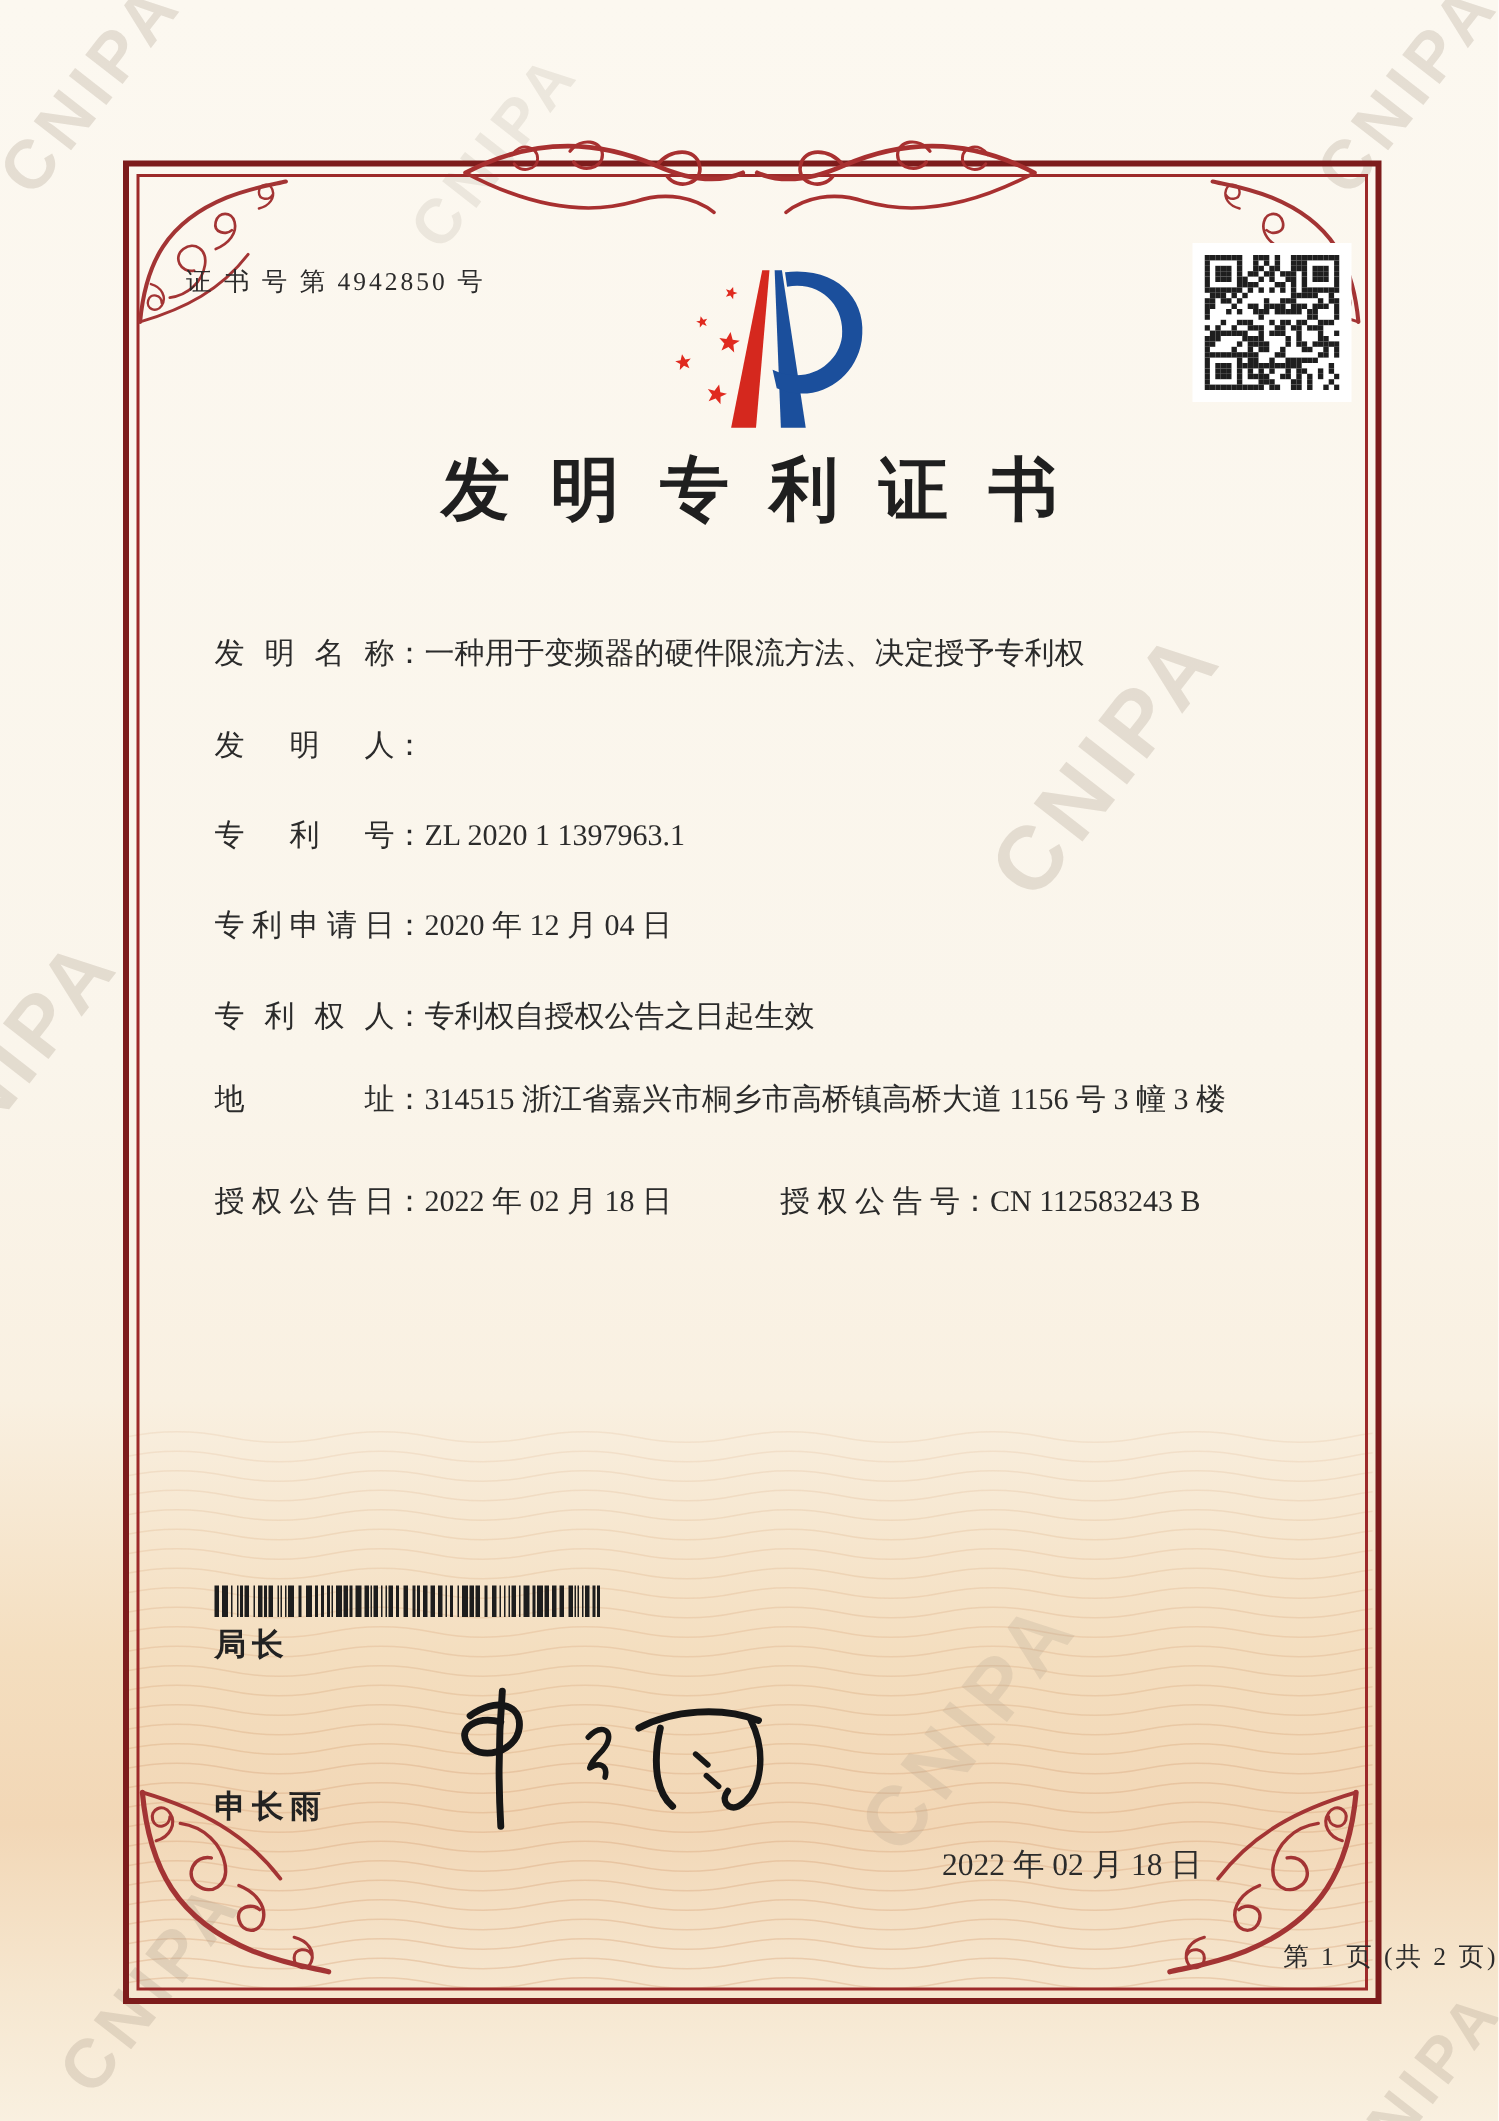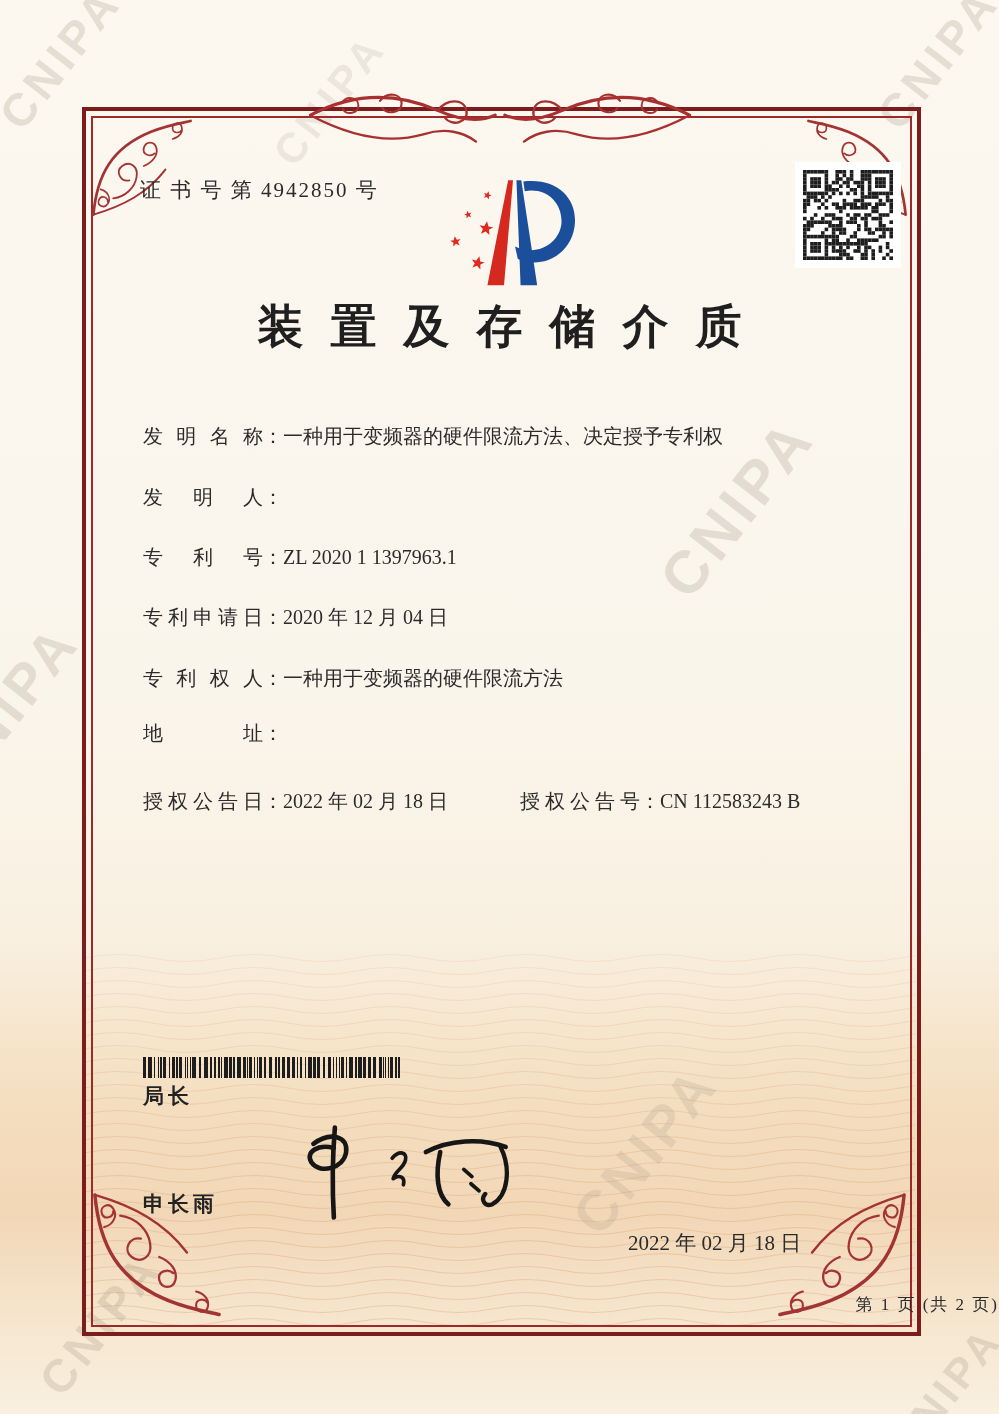--- a/index.html
+++ b/index.html
@@ -7,21 +7,21 @@
     background:linear-gradient(180deg,#fcf8f0 0%,#faf5eb 50%,#f9f0e1 66%,#f4debf 78%,#f2d7b6 86%,#f6e7d0 94%,#f9f0e0 100%);
     font-family:"Liberation Serif","DejaVu Serif",serif;color:#2b2b2b;}
   .abs{position:absolute;}
   
   .wm{position:absolute;font-family:"Liberation Sans","DejaVu Sans",sans-serif;font-weight:700;
       color:rgba(168,155,138,0.28);letter-spacing:5px;transform:translate(-50%,-50%) rotate(-52deg);white-space:nowrap;}
   
   .frame-outer{position:absolute;left:82px;top:107px;width:831px;height:1221px;border:4px solid #7d1c1c;}
   .frame-inner{position:absolute;left:5px;top:5px;right:5px;bottom:5px;border:2px solid #9d2a2a;}
   
-  .cert-no{position:absolute;left:140px;top:176px;font-size:21px;letter-spacing:2px;white-space:pre;}
+  .cert-no{position:absolute;left:124px;top:176px;font-size:17px;letter-spacing:2px;white-space:pre;}
   .qr-box{position:absolute;left:795px;top:162px;width:106px;height:106px;background:#fff;}
   .title{position:absolute;left:0;top:296px;width:100%;text-align:center;font-size:46px;font-weight:700;
          letter-spacing:27px;text-indent:27px;color:#1f1f1f;}
   
   .row{position:absolute;left:143px;display:flex;align-items:flex-start;width:732px;font-size:20px;line-height:32px;}
   .flabel{flex:0 0 120px;display:flex;justify-content:space-between;white-space:pre;}
   .colon{flex:0 0 auto;}
   .fvalue{flex:1;min-width:0;}
   .pair{display:flex;white-space:nowrap;font-size:20px;line-height:32px;}
   
@@ -469,21 +469,21 @@
         <rect x="0" y="24" width="1" height="1" fill="#1e1e1e"></rect>
         <rect x="1" y="24" width="1" height="1" fill="#1e1e1e"></rect>
         <rect x="2" y="24" width="1" height="1" fill="#1e1e1e"></rect>
         <rect x="3" y="24" width="1" height="1" fill="#1e1e1e"></rect>
         <rect x="4" y="24" width="1" height="1" fill="#1e1e1e"></rect>
         <rect x="5" y="24" width="1" height="1" fill="#1e1e1e"></rect>
         <rect x="6" y="24" width="1" height="1" fill="#1e1e1e"></rect>
       </svg>
   </div>
 
-  <div class="title">装置及存储介质</div>
+  <div class="title">发明专利证书</div>
 
   <div class="row" style="top:420px;">
     <span class="flabel"><span>发</span><span>明</span><span>名</span><span>称</span></span>
       <span class="colon">：</span>
       <span class="fvalue">一种用于变频器的硬件限流方法、决定授予专利权</span>
   </div>
   <div class="row" style="top:481px;">
     <span class="flabel"><span>发</span><span>明</span><span>人</span></span>
       <span class="colon">：</span>
   </div>
@@ -493,25 +493,26 @@
       <span class="fvalue">ZL 2020 1 1397963.1</span>
   </div>
   <div class="row" style="top:601px;">
     <span class="flabel"><span>专</span><span>利</span><span>申</span><span>请</span><span>日</span></span>
       <span class="colon">：</span>
       <span class="fvalue">2020 年 12 月 04 日</span>
   </div>
   <div class="row" style="top:662px;">
     <span class="flabel"><span>专</span><span>利</span><span>权</span><span>人</span></span>
       <span class="colon">：</span>
-      <span class="fvalue">一种用于变频器的硬件限流方法</span>
+      <span class="fvalue">专利权自授权公告之日起生效</span>
   </div>
   <div class="row" style="top:717px;">
     <span class="flabel"><span>地</span><span>址</span></span>
       <span class="colon">：</span>
+      <span class="fvalue">314515 浙江省嘉兴市桐乡市高桥镇高桥大道 1156 号 3 幢 3 楼</span>
   </div>
   <div class="row" style="top:785px;">
     <span class="pair">
       <span class="flabel"><span>授</span><span>权</span><span>公</span><span>告</span><span>日</span></span>
         <span class="colon">：</span>
         <span>2022 年 02 月 18 日</span>
     </span>
     <span class="pair" style="position:absolute;left:377px;">
       <span class="flabel"><span>授</span><span>权</span><span>公</span><span>告</span><span>号</span></span>
         <span class="colon">：</span>

